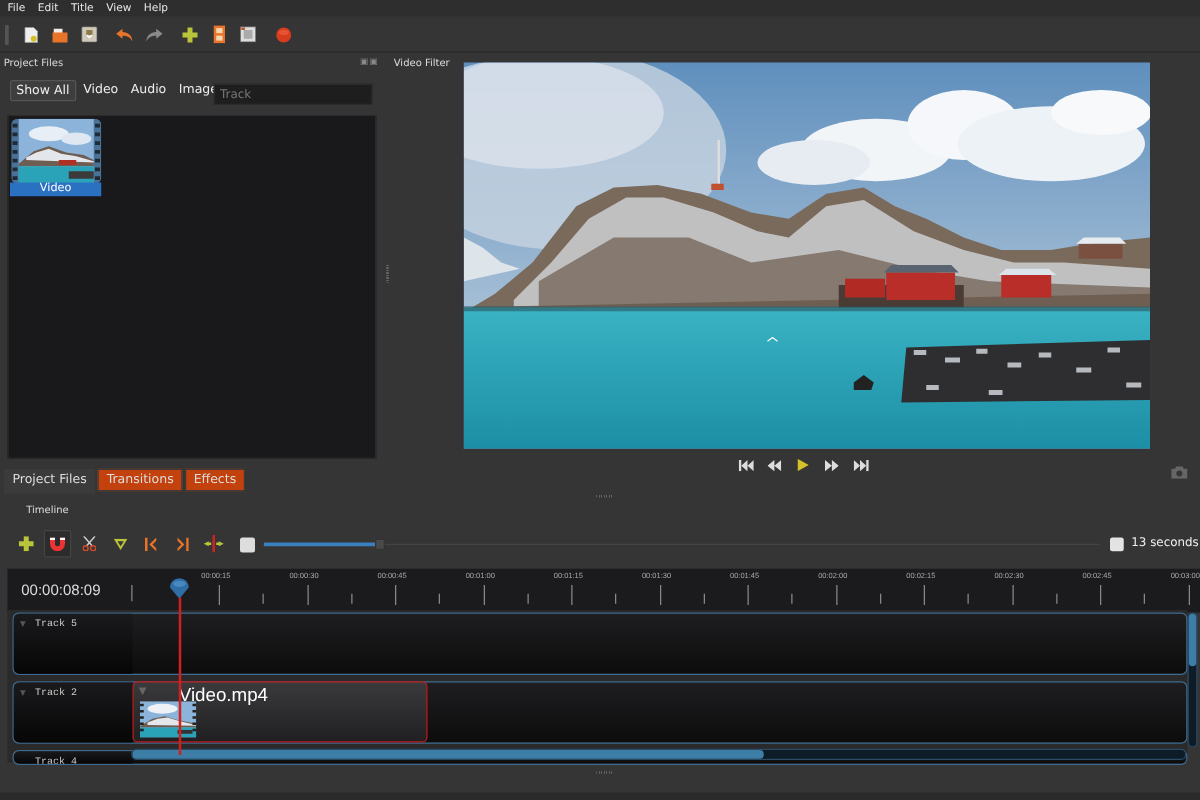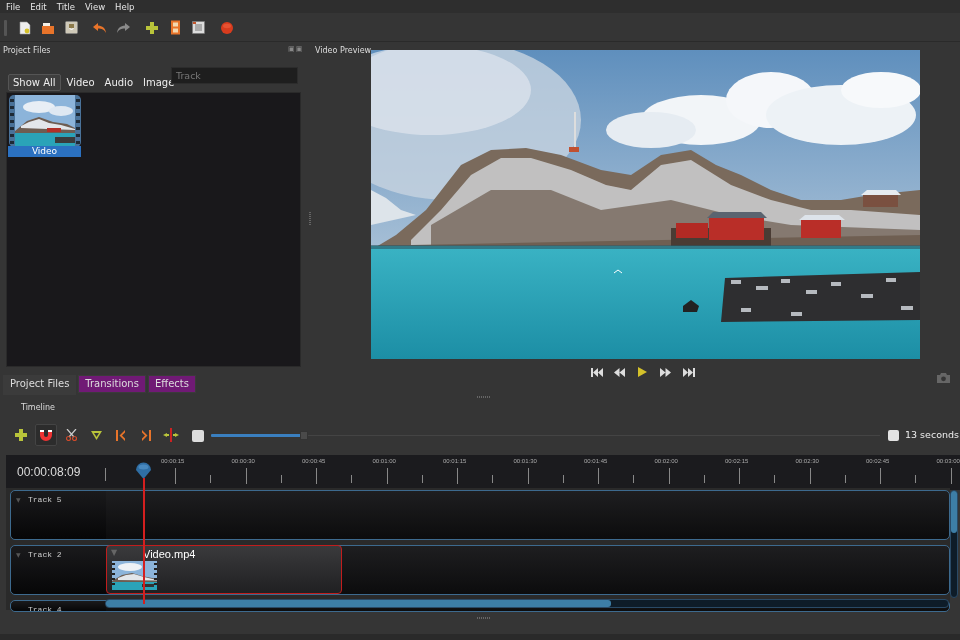--- a/index.html
+++ b/index.html
@@ -5,30 +5,30 @@
 *{box-sizing:border-box;margin:0;padding:0}
 body{width:960px;height:640px;background:#353535;font-family:"DejaVu Sans","Liberation Sans",sans-serif;color:#ddd;overflow:hidden;position:relative}
 .menubar{position:absolute;left:0;top:0;width:960px;height:13px;background:#2e2e2e;display:flex;align-items:center;font-size:8.5px;padding-left:6px}
 .menubar span{margin-right:10px;color:#e6e6e6}
 .toolbar{position:absolute;left:0;top:14px;width:960px;height:28px;background:#353535;display:flex;align-items:center;padding-left:4px;border-bottom:1px solid #2a2a2a}
 .tb-grip{width:3px;height:16px;background:#555;margin-right:8px;border-radius:1px}
 .tb-btn{width:20px;height:20px;display:flex;align-items:center;justify-content:center;margin-right:3px}
 .tb-sep{width:6px}
 .panel-title{position:absolute;font-size:8px;color:#ddd}
 .dock-btns{position:absolute;left:288px;top:45px;font-size:7px;color:#888;letter-spacing:1px}
-.pf-tabs{position:absolute;left:8px;top:74px;display:flex;align-items:center;font-size:10px}
+.pf-tabs{position:absolute;left:8px;top:64px;display:flex;align-items:flex-start;font-size:10px}
 .pf-tab{padding:2px 4px;margin-right:2px;color:#eee}
 .pf-tab.active{background:#3e3e3e;border:1px solid #555;border-radius:2px}
 .filter{position:absolute;left:171px;top:67px;width:127px;height:17px;background:#1e1e1e;border:1px solid #2c2c2c;font-size:9.5px;color:#777;padding:2px 4px}
 .pf-list{position:absolute;left:6px;top:92px;width:295px;height:275px;background:#19181b;border:1px solid #2a2a2a}
 .thumb{position:absolute;left:2px;top:2px;width:72px;height:52px}
 .thumb-label{position:absolute;left:1px;top:53px;width:73px;height:11px;background:#2b71c1;color:#fff;font-size:9px;text-align:center;line-height:11px}
 .splitter-v{position:absolute;left:309px;top:212px;width:2px;height:14px;background:repeating-linear-gradient(#666 0 1px,transparent 1px 2px)}
 .bottom-tabs{position:absolute;left:3px;top:375px;display:flex;font-size:10px}
-.btab{padding:2px 6px;background:#701a75;border:1px solid #3b3b3b;margin-right:2px;color:#ddd;height:18px}
+.btab{padding:2px 6px;background:#c2410c;border:1px solid #3b3b3b;margin-right:2px;color:#ddd;height:18px}
 .btab.active{background:#3b3b3b;border-bottom:none;height:20px}
 .preview{position:absolute;left:371px;top:50px;width:549px;height:309px;overflow:hidden;background:#5a88b4}
 .player{position:absolute;left:585px;top:367px;display:flex;align-items:center}
 .player span{width:23px;text-align:center;font-size:10px;color:#ddd}
 .snapshot{position:absolute;left:937px;top:368px}
 .h-split{position:absolute;left:477px;top:396px;width:14px;height:2px;background:repeating-linear-gradient(90deg,#666 0 1px,transparent 1px 2px)}
 .tl-title{position:absolute;left:21px;top:403px;font-size:8px;color:#ddd}
 .tl-toolbar{position:absolute;left:10px;top:424px;display:flex;align-items:center;height:22px}
 .tl-btn{width:22px;height:22px;display:flex;align-items:center;justify-content:center;margin-right:3px;font-size:12px}
 .tl-btn.active{background:#2c2c2c;border:1px solid #444;border-radius:2px}
@@ -43,21 +43,21 @@
 .tick{position:absolute;background:#888;width:1px}
 .tick-label{position:absolute;font-size:6px;color:#aaa;font-family:"Liberation Sans",sans-serif;top:458px}
 .playhead-top{position:absolute;left:134px;top:462px;width:19px;height:18px}
 .playhead-line{position:absolute;left:143px;top:478px;width:1.5px;height:126px;background:#d31f1f;z-index:5}
 .track-area{position:absolute;left:6px;top:488px;width:944px;height:122px;background:#2a2a2a}
 .track{position:absolute;left:10px;width:940px;border:1px solid #3d6a8e;border-radius:5px;background:linear-gradient(#1e1e20,#0c0c0d)}
 .track-head{position:absolute;left:0;top:0;width:95px;height:100%;background:linear-gradient(#1a1a1c,#060607);border-radius:5px 0 0 5px}
 .track-name{position:absolute;left:17px;top:4px;font-size:8px;color:#ccc;font-family:Liberation Mono, monospace}
 .track-arrow{position:absolute;left:5px;top:5px;font-size:6px;color:#555}
 .clip{position:absolute;left:106px;top:545px;width:236px;height:49px;border:1.5px solid #c11d1d;border-radius:4px;background:linear-gradient(#3a3a3c,#202022)}
-.clip-name{position:absolute;left:36px;top:2px;font-size:11px;color:#fff;font-family:"Liberation Sans",sans-serif}
+.clip-name{position:absolute;left:36px;top:2px;font-size:15px;color:#fff;font-family:"Liberation Sans",sans-serif}
 .clip-arrow{position:absolute;left:4px;top:2px;font-size:8px;color:#666}
 .clip-thumb{position:absolute;left:5px;top:15px;width:45px;height:29px}
 .hscroll-track{position:absolute;left:105px;top:599px;width:844px;height:9px;background:#0e1c28;border:1px solid #2a4a66;border-radius:4px}
 .hscroll-thumb{position:absolute;left:106px;top:600px;width:505px;height:7px;background:#3d7ea6;border-radius:3px}
 .vscroll-track{position:absolute;left:950px;top:490px;width:8px;height:108px;background:#0e1c28;border:1px solid #2a4a66;border-radius:4px}
 .vscroll-thumb{position:absolute;left:951px;top:491px;width:6px;height:42px;background:#3d7ea6;border-radius:3px}
 .bottom-split{position:absolute;left:477px;top:617px;width:14px;height:2px;background:repeating-linear-gradient(90deg,#666 0 1px,transparent 1px 2px)}
 .statusbar{position:absolute;left:0;top:634px;width:960px;height:6px;background:#2a2a2a}
 </style>
 </head>
@@ -178,21 +178,21 @@
 </div>
 
 <div class="splitter-v"></div>
 
 <div class="bottom-tabs">
   <div class="btab active">Project Files</div>
   <div class="btab">Transitions</div>
   <div class="btab">Effects</div>
 </div>
 
-<div class="panel-title" style="left:315px;top:46px">Video Preview</div>
+<div class="panel-title" style="left:315px;top:46px">Video Filter</div>
 <div class="preview">
   <svg width="549" height="309" viewBox="0 0 549 309">
     <defs>
       <linearGradient id="sky" x1="0" y1="0" x2="0" y2="1">
           <stop offset="0" stop-color="#5f8fbd"></stop>
           <stop offset="1" stop-color="#a6bfd6"></stop>
         </linearGradient>
       <linearGradient id="sea" x1="0" y1="0" x2="0" y2="1">
           <stop offset="0" stop-color="#3ab3c4"></stop>
           <stop offset="1" stop-color="#1c8ea5"></stop>

